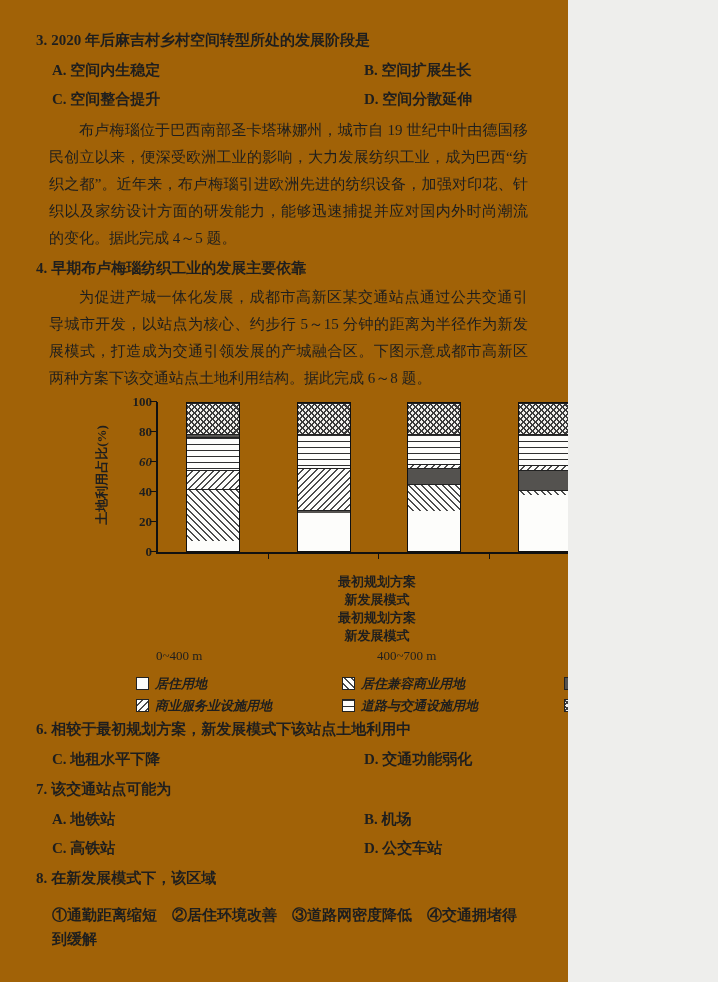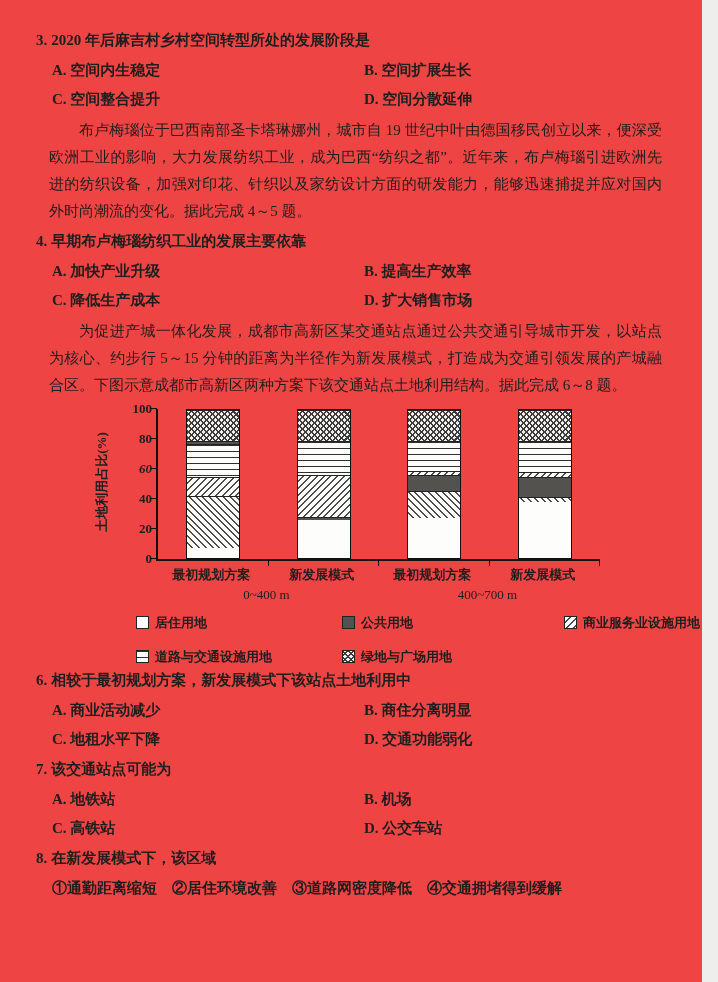--- a/index.html
+++ b/index.html
@@ -3,33 +3,33 @@
 <meta charset="utf-8">
 <style>
   html,body{margin:0;padding:0;}
   body{
     width:718px;height:982px;overflow:hidden;
     background:#eeeeec;
     font-family:"Liberation Serif","DejaVu Serif",serif;
     color:#1e1e1e;
   }
   .page{
-    width:702px;height:982px;box-sizing:border-box;
-    background:#ef4444;
+    width:568px;height:982px;box-sizing:border-box;
+    background:#a16207;
     padding:24px 40px 0 36px;
     overflow:hidden;
   }
   
   .question{margin:0 0 2px 0;}
   .stem{font-size:15px;font-weight:700;line-height:24px;margin:4px 0 2px 0;}
   .stem-number{margin-right:4px;}
   .opt-row{display:flex;padding-left:16px;margin:7px 0;}
   .opt{font-size:15px;font-weight:700;line-height:22px;}
   .opt-first{width:312px;flex:0 0 312px;}
-  .items-line{font-size:15px;font-weight:600;line-height:24px;padding-left:16px;margin:6px 0;}
+  .items-line{font-size:15px;font-weight:600;line-height:24px;padding-left:16px;margin:13px 0;}
   
   .passage{
     font-size:15px;font-weight:500;line-height:27px;
     text-align:justify;text-indent:2em;margin:4px 0 4px 13px;
   }
   
   .chart-wrap{margin:10px 0 0 120px;}
   .plot{
     position:relative;width:442px;height:150px;
     border-left:2px solid #111;border-bottom:2px solid #111;
@@ -60,29 +60,30 @@
     position:absolute;left:-36px;width:30px;text-align:right;
     font-size:13px;font-weight:600;line-height:14px;
   }
   .ytick-mark{position:absolute;left:-8px;width:7px;border-top:1.5px solid #111;}
   .ytitle{
     position:absolute;left:-146px;top:calc(50% - 11px);width:180px;
     text-align:center;font-size:13px;font-weight:700;
     transform:rotate(-90deg);
   }
   .gtick{position:absolute;bottom:-7px;height:5px;border-left:1.5px solid #111;}
-  .cat-row{display:flex;width:442px;margin-top:5px;}
+  .cat-row{display:flex;width:442px;margin-top:19px;flex-direction:column;}
   .cat-cell{flex:1 1 0;text-align:center;font-size:13px;font-weight:700;}
   .group-row{display:flex;width:442px;margin-top:3px;}
-  .group-cell{flex:1 1 0;text-align:center;font-size:13px;font-weight:500;}
+  .group-cell{flex:1 1 0;text-align:left;font-size:13px;font-weight:500;}
   
   .legend{
     margin:12px 0 4px 100px;
     display:grid;grid-template-columns:206px 222px auto;
-    row-gap:19px;
+    row-gap:7px;
+    font-style:italic;
   }
   .legend-item{font-size:13px;font-weight:700;line-height:15px;white-space:nowrap;}
   .legend-sym{
     display:inline-block;width:13px;height:13px;
     border:1px solid #222;box-sizing:border-box;
     margin-right:6px;vertical-align:-2px;
   }
 </style>
 </head>
 <body>
@@ -107,30 +108,20 @@
 
   <div class="passage">布卢梅瑙位于巴西南部圣卡塔琳娜州，城市自 19 世纪中叶由德国移民创立以来，便深受欧洲工业的影响，大力发展纺织工业，成为巴西“纺织之都”。近年来，布卢梅瑙引进欧洲先进的纺织设备，加强对印花、针织以及家纺设计方面的研发能力，能够迅速捕捉并应对国内外时尚潮流的变化。据此完成 4～5 题。</div>
 
   <div class="question">
     <div class="stem">
       <span class="stem-number">4.</span><span>早期布卢梅瑙纺织工业的发展主要依靠</span>
     </div>
   </div>
 
   <div class="question">
-    <div class="options">
-        <div class="opt-row">
-          <div class="opt opt-first"><span>A.</span> <span>加快产业升级</span></div>
-          <div class="opt"><span>B.</span> <span>提高生产效率</span></div>
-        </div>
-        <div class="opt-row">
-          <div class="opt opt-first"><span>C.</span> <span>降低生产成本</span></div>
-          <div class="opt"><span>D.</span> <span>扩大销售市场</span></div>
-        </div>
-      </div>
   </div>
 
   <div class="passage">为促进产城一体化发展，成都市高新区某交通站点通过公共交通引导城市开发，以站点为核心、约步行 5～15 分钟的距离为半径作为新发展模式，打造成为交通引领发展的产城融合区。下图示意成都市高新区两种方案下该交通站点土地利用结构。据此完成 6～8 题。</div>
 
   <div class="chart-wrap">
     <div class="plot" id="plot">
       <div class="ytitle">土地利用占比(%)</div>
       <div class="bars-row" id="barsRow">
           <div class="bar-cell">
             <div class="bar">
@@ -196,36 +187,33 @@
         <div class="cat-cell">新发展模式</div>
       </div>
     <div class="group-row">
       <div class="group-cell">0~400 m</div>
       <div class="group-cell">400~700 m</div>
     </div>
   </div>
 
   <div class="legend" id="legend">
       <div class="legend-item"><span class="legend-sym pat-plain"></span><span>居住用地</span></div>
+      <div class="legend-item"><span class="legend-sym pat-slash"></span><span>居住兼容商业用地</span></div>
       <div class="legend-item"><span class="legend-sym pat-solid"></span><span>公共用地</span></div>
       <div class="legend-item"><span class="legend-sym pat-backslash"></span><span>商业服务业设施用地</span></div>
       <div class="legend-item"><span class="legend-sym pat-hlines"></span><span>道路与交通设施用地</span></div>
       <div class="legend-item"><span class="legend-sym pat-crosshatch"></span><span>绿地与广场用地</span></div>
     </div>
 
   <div class="question">
     <div class="stem">
       <span class="stem-number">6.</span><span>相较于最初规划方案，新发展模式下该站点土地利用中</span>
     </div>
     <div class="options">
         <div class="opt-row">
-          <div class="opt opt-first"><span>A.</span> <span>商业活动减少</span></div>
-          <div class="opt"><span>B.</span> <span>商住分离明显</span></div>
-        </div>
-        <div class="opt-row">
           <div class="opt opt-first"><span>C.</span> <span>地租水平下降</span></div>
           <div class="opt"><span>D.</span> <span>交通功能弱化</span></div>
         </div>
       </div>
   </div>
 
   <div class="question">
     <div class="stem">
       <span class="stem-number">7.</span><span>该交通站点可能为</span>
     </div>

